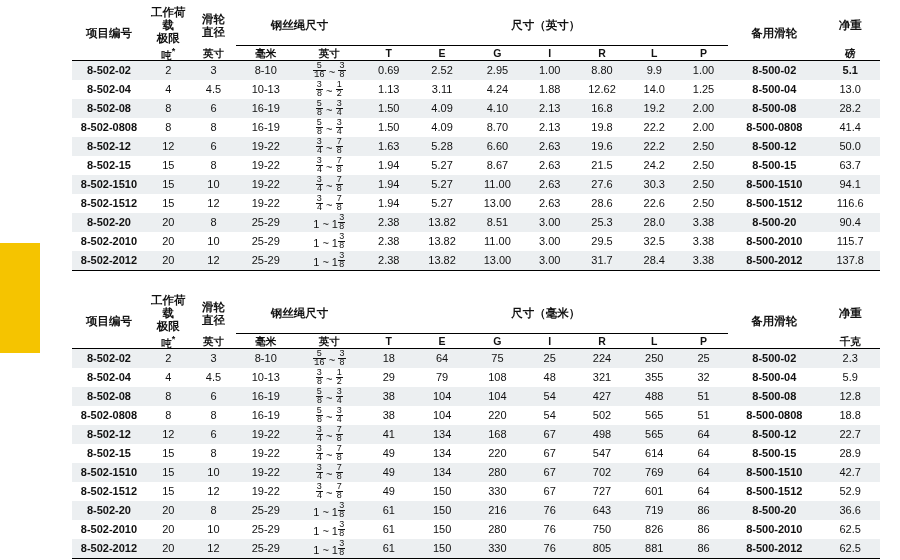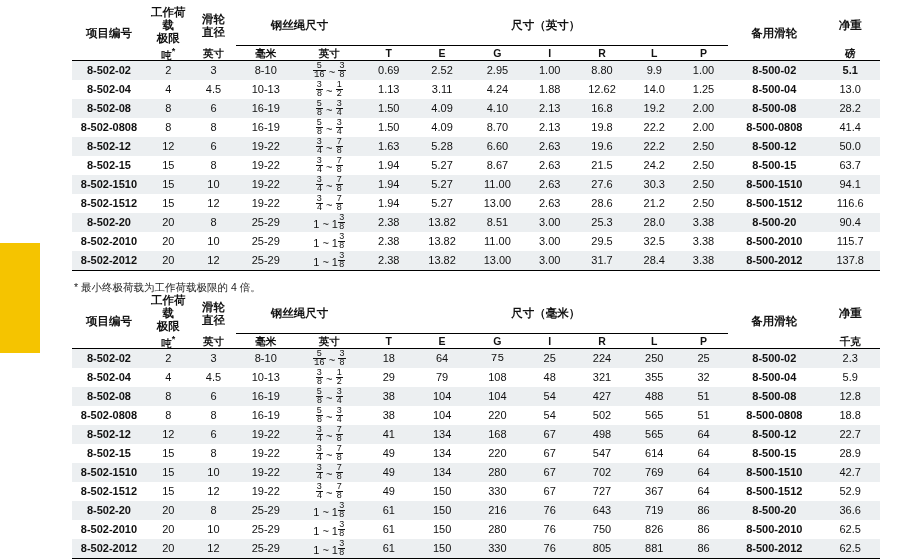--- a/index.html
+++ b/index.html
@@ -279,21 +279,21 @@
           <td class="item">8-502-1512</td>
           <td class="">15</td>
           <td class="">12</td>
           <td class="rope-cell">19-22</td>
           <td class="rope-cell"><span class="mixed"><span class="frac"><span class="num">3</span><span class="den">4</span></span> ~ <span class="frac"><span class="num">7</span><span class="den">8</span></span></span></td>
           <td class="">1.94</td>
           <td class="">5.27</td>
           <td class="">13.00</td>
           <td class="">2.63</td>
           <td class="">28.6</td>
-          <td class="">21.2</td>
+          <td class="">22.6</td>
           <td class="">2.50</td>
           <td class="spare">8-500-1512</td>
           <td class="weight">116.6</td>
         </tr>
         <tr class="alt">
           <td class="item">8-502-20</td>
           <td class="">20</td>
           <td class="">8</td>
           <td class="rope-cell">25-29</td>
           <td class="rope-cell"><span class="mixed">1 ~ 1<span class="frac"><span class="num">3</span><span class="den">8</span></span></span></td>
@@ -334,21 +334,20 @@
           <td class="" style="border-bottom: 1.6px solid rgb(0, 0, 0);">13.00</td>
           <td class="" style="border-bottom: 1.6px solid rgb(0, 0, 0);">3.00</td>
           <td class="" style="border-bottom: 1.6px solid rgb(0, 0, 0);">31.7</td>
           <td class="" style="border-bottom: 1.6px solid rgb(0, 0, 0);">28.4</td>
           <td class="" style="border-bottom: 1.6px solid rgb(0, 0, 0);">3.38</td>
           <td class="spare" style="border-bottom: 1.6px solid rgb(0, 0, 0);">8-500-2012</td>
           <td class="weight" style="border-bottom: 1.6px solid rgb(0, 0, 0);">137.8</td>
         </tr>
       </tbody>
   </table>
-  <div class="note">* 最小终极荷载为工作荷载极限的 4 倍。</div>
 </div>
 
 <div class="sheet sheet-2">
   <table class="spec">
     <colgroup>
       <col style="width:72px">
         <col style="width:44px">
         <col style="width:44px">
       <col style="width:58px">
         <col style="width:66px">
@@ -397,21 +396,21 @@
     </thead>
     <tbody>
         <tr class="alt">
           <td class="item" style="border-top: 1.6px solid rgb(0, 0, 0);">8-502-02</td>
           <td class="" style="border-top: 1.6px solid rgb(0, 0, 0);">2</td>
           <td class="" style="border-top: 1.6px solid rgb(0, 0, 0);">3</td>
           <td class="rope-cell" style="border-top: 1.6px solid rgb(0, 0, 0);">8-10</td>
           <td class="rope-cell" style="border-top: 1.6px solid rgb(0, 0, 0);"><span class="mixed"><span class="frac"><span class="num">5</span><span class="den">16</span></span> ~ <span class="frac"><span class="num">3</span><span class="den">8</span></span></span></td>
           <td class="" style="border-top: 1.6px solid rgb(0, 0, 0);">18</td>
           <td class="" style="border-top: 1.6px solid rgb(0, 0, 0);">64</td>
-          <td class="" style="border-top: 1.6px solid rgb(0, 0, 0); font-family: Liberation Mono, monospace;">75</td>
+          <td class="" style="border-top: 1.6px solid rgb(0, 0, 0);">75</td>
           <td class="" style="border-top: 1.6px solid rgb(0, 0, 0);">25</td>
           <td class="" style="border-top: 1.6px solid rgb(0, 0, 0);">224</td>
           <td class="" style="border-top: 1.6px solid rgb(0, 0, 0);">250</td>
           <td class="" style="border-top: 1.6px solid rgb(0, 0, 0);">25</td>
           <td class="spare" style="border-top: 1.6px solid rgb(0, 0, 0);">8-500-02</td>
           <td class="weight" style="border-top: 1.6px solid rgb(0, 0, 0);">2.3</td>
         </tr>
         <tr>
           <td class="item">8-502-04</td>
           <td class="">4</td>
@@ -512,21 +511,21 @@
           <td class="item">8-502-1512</td>
           <td class="">15</td>
           <td class="">12</td>
           <td class="rope-cell">19-22</td>
           <td class="rope-cell"><span class="mixed"><span class="frac"><span class="num">3</span><span class="den">4</span></span> ~ <span class="frac"><span class="num">7</span><span class="den">8</span></span></span></td>
           <td class="">49</td>
           <td class="">150</td>
           <td class="">330</td>
           <td class="">67</td>
           <td class="">727</td>
-          <td class="">367</td>
+          <td class="">601</td>
           <td class="">64</td>
           <td class="spare">8-500-1512</td>
           <td class="weight">52.9</td>
         </tr>
         <tr class="alt">
           <td class="item">8-502-20</td>
           <td class="">20</td>
           <td class="">8</td>
           <td class="rope-cell">25-29</td>
           <td class="rope-cell"><span class="mixed">1 ~ 1<span class="frac"><span class="num">3</span><span class="den">8</span></span></span></td>

